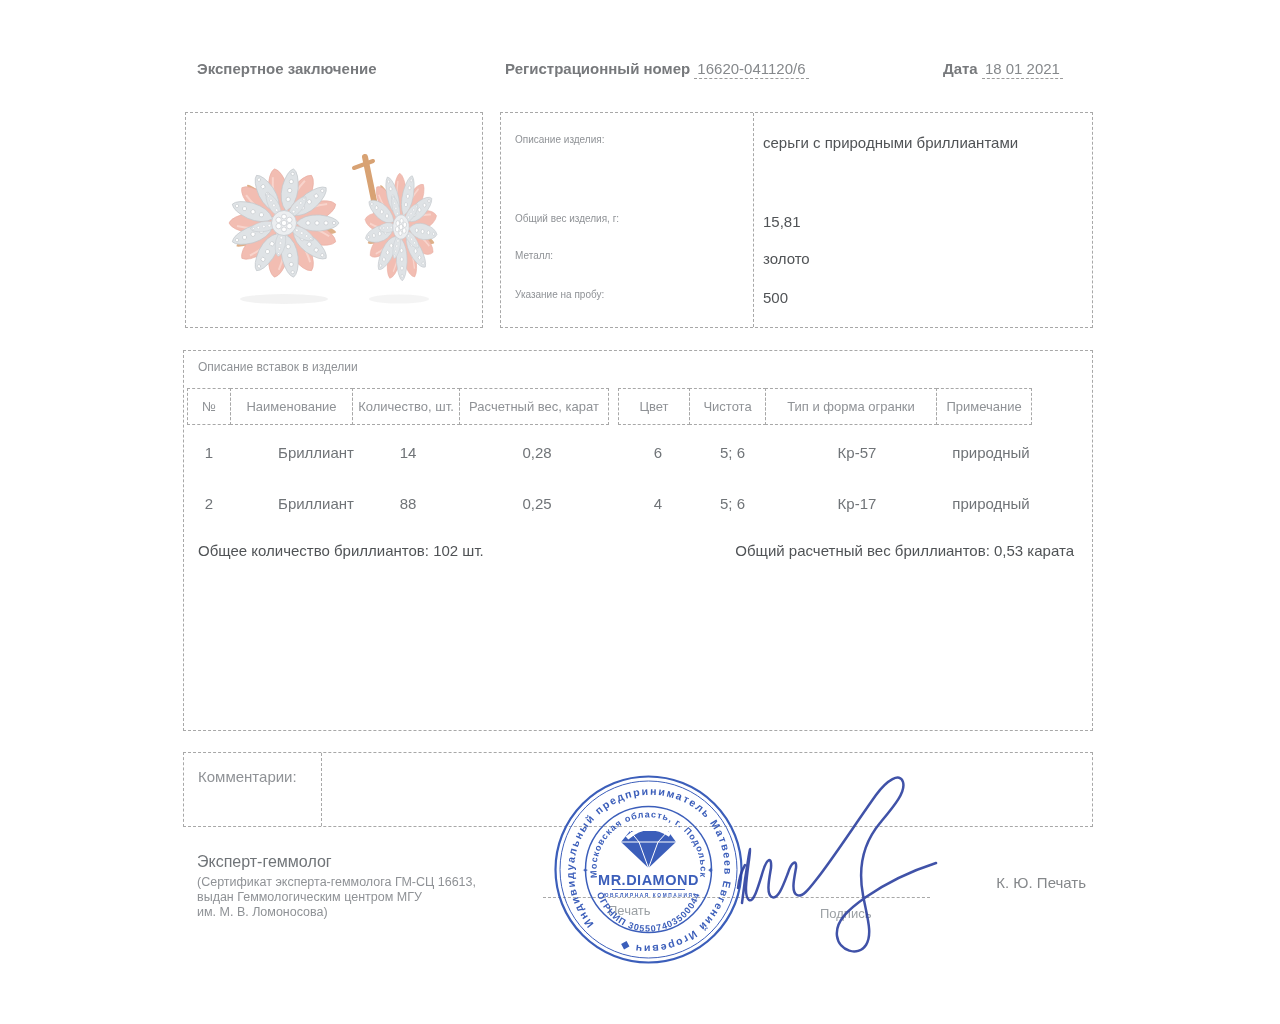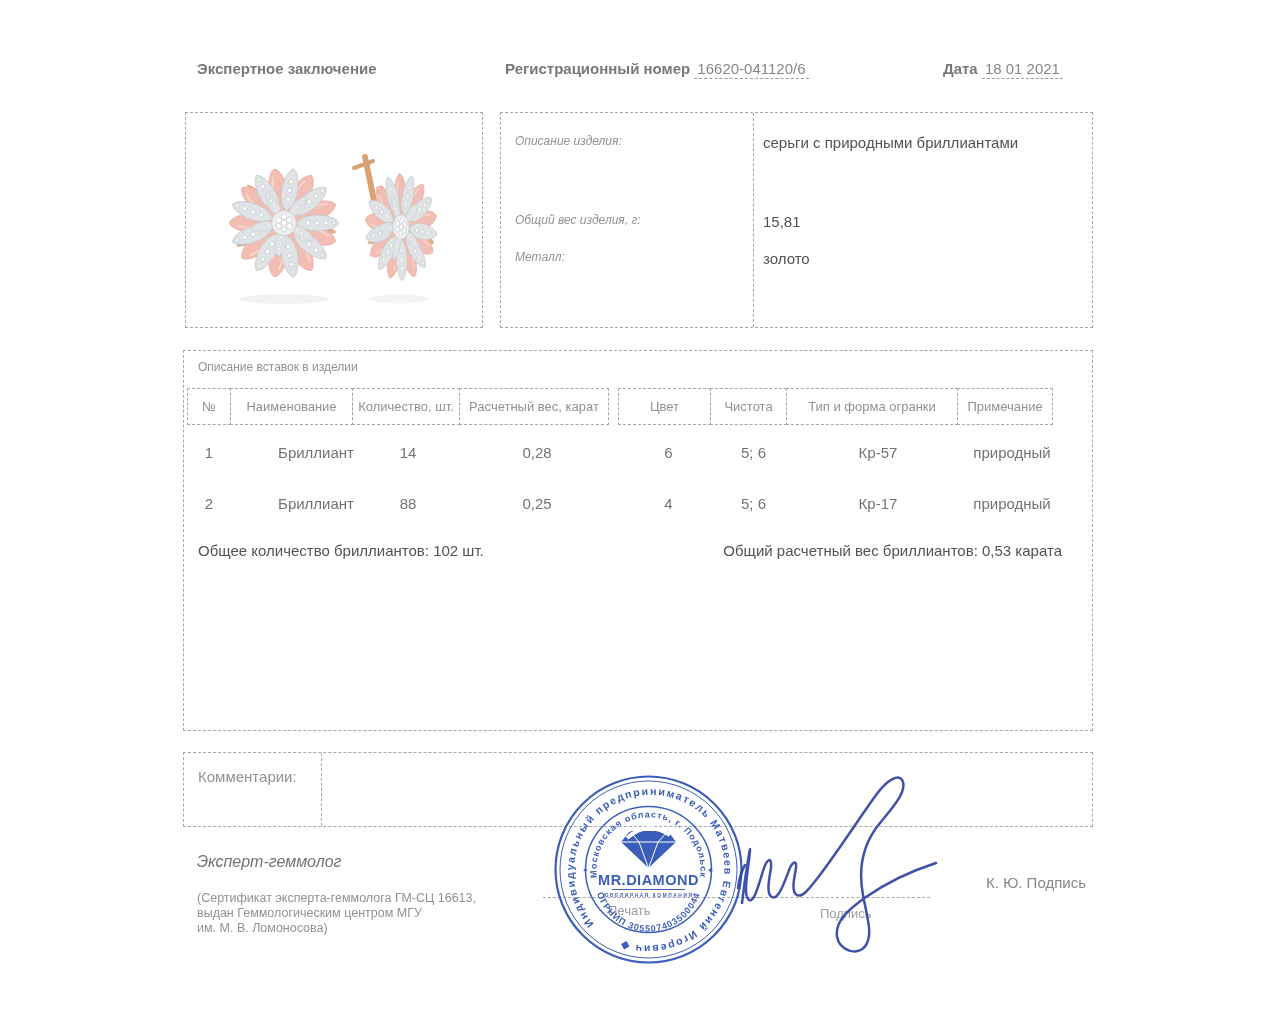--- a/index.html
+++ b/index.html
@@ -22,44 +22,44 @@
   .hdr{position:absolute;top:60px;font-size:15px;white-space:nowrap;}
   .hdr-label{font-weight:bold;color:#77797c;}
   .hdr-value{color:#85888b;border-bottom:1px dashed #9b9b9b;padding:0 3px 1px 3px;}
 
   
   .dashed-box{position:absolute;border:1px dashed var(--dash);background:#fff;}
 
   
   .desc-divider{position:absolute;left:252px;top:0;bottom:0;border-left:1px dashed var(--dash);}
   .field{position:absolute;left:0;right:0;height:18px;}
-  .flabel{position:absolute;left:14px;font-size:12px;color:var(--txt-light);font-style:italic;}
+  .flabel{position:absolute;left:14px;font-size:10px;color:var(--txt-light);}
   .fvalue{position:absolute;left:262px;font-size:15px;color:var(--txt-dark);}
 
   
   .tbl-title{position:absolute;left:14px;top:9px;font-size:12px;color:var(--txt-light);}
   .hrow{position:absolute;left:3px;top:37px;display:flex;height:37px;}
   .hc{border:1px dashed var(--dash);display:flex;align-items:center;justify-content:center;
       font-size:13px;color:var(--txt-light);text-align:center;margin-right:-1px;}
   .spacer{width:10px;}
   .c0{width:44px;}.c1{width:123px;}.c2{width:108px;}.c3{width:150px;}
-  .c4{width:93px;}.c5{width:77px;}.c6{width:172px;}.c7{width:96px;}
+  .c4{width:72px;}.c5{width:77px;}.c6{width:172px;}.c7{width:96px;}
   .trow{position:absolute;left:3px;display:flex;height:26px;align-items:center;}
   .td{font-size:15px;color:var(--txt-mid);text-align:center;}
   .td.name{text-align:right;padding-left:9px;}
-  .totals{position:absolute;left:0;right:16px;top:191px;display:flex;justify-content:space-between;
+  .totals{position:absolute;left:0;right:4px;top:191px;display:flex;justify-content:space-between;
           padding:0 14px;font-size:15px;color:var(--txt-dark);}
 
   
   .com-divider{position:absolute;left:137px;top:0;bottom:0;border-left:1px dashed var(--dash);}
   .com-label{position:absolute;left:14px;top:15px;font-size:15px;color:var(--txt-light);}
 
   
   .expert-block{position:absolute;left:197px;top:853px;}
-  .expert-title{font-size:16px;color:var(--txt-mid);margin-bottom:20px;font-style:italic;}
+  .expert-title{font-size:16px;color:var(--txt-mid);margin-bottom:4px;}
   .cert-line{font-size:12.5px;color:var(--txt-light);line-height:15px;}
   .sign-line{position:absolute;border-bottom:1px dashed var(--dash);height:1px;z-index:1;}
   .line-caption{position:absolute;font-size:13px;color:#9ba0a4;z-index:1;}
   .expert-name{position:absolute;left:950px;top:874px;width:136px;text-align:right;
                font-size:15px;color:#85888b;}
   .stamp-svg{position:absolute;left:551px;top:772px;z-index:2;opacity:.93;}
   .sig-svg{position:absolute;left:736px;top:768px;z-index:3;}
   .photo-svg{position:absolute;left:0;top:0;}
 </style>
 </head>
@@ -160,20 +160,24 @@
       <span class="fvalue">серьги с природными бриллиантами</span>
     </div>
     <div class="field" style="top:100px;text-align:right;">
       <span class="flabel">Общий вес изделия, г:</span>
       <span class="fvalue">15,81</span>
     </div>
     <div class="field" style="top:137px;">
       <span class="flabel">Металл:</span>
       <span class="fvalue">золото</span>
     </div>
+    <div class="field" style="top:176px;">
+      <span class="flabel">Указание на пробу:</span>
+      <span class="fvalue">500</span>
+    </div>
   </div>
 
   <div class="dashed-box" style="left:183px;top:350px;width:910px;height:381px;">
     <div class="tbl-title">Описание вставок в изделии</div>
 
     <div class="hrow">
       <div class="hc c0">№</div>
       <div class="hc c1">Наименование</div>
       <div class="hc c2">Количество, шт.</div>
       <div class="hc c3">Расчетный вес, карат</div>
@@ -277,15 +281,15 @@
       <path d="M2,120 C3,112 6,102 9,97"></path>
       <path d="M6,135 C10,100 17,62 13,92 C10,114 8,128 13,132 C18,135 23,116 27,103
                C31,90 36,88 35,100 C33,112 30,126 36,129 C42,132 47,118 52,105
                C55,95 61,90 60,100 C58,111 55,124 61,127 C66,130 73,121 80,112
                C96,92 120,55 140,27 C151,12 164,4 167,14 C170,24 158,38 144,55
                C129,73 121,95 127,127 C131,149 137,166 130,177 C122,189 103,183 101,168
                C99,153 113,141 130,129 C146,118 172,104 200,95"></path>
     </g>
   </svg>
 
-  <div class="expert-name">К. Ю. Подпись</div>
+  <div class="expert-name">К. Ю. Печать</div>
 
 </div>
 
 </body></html>

